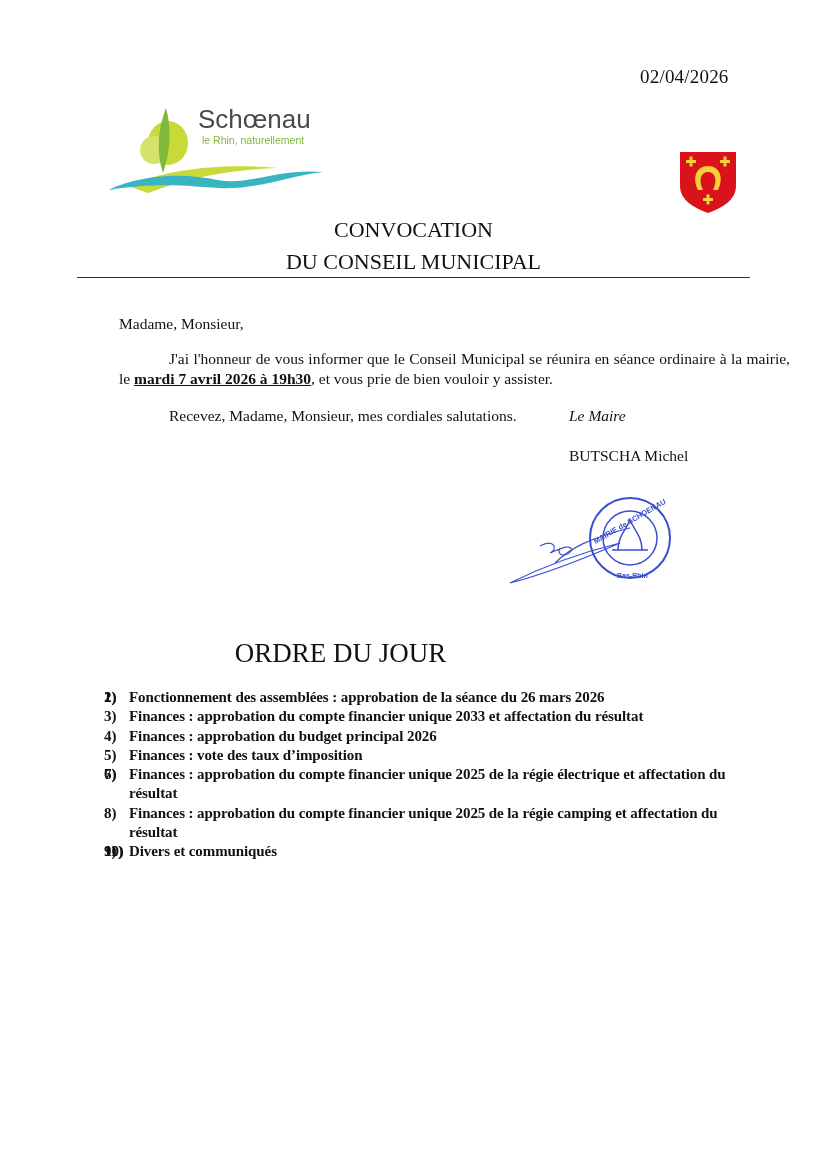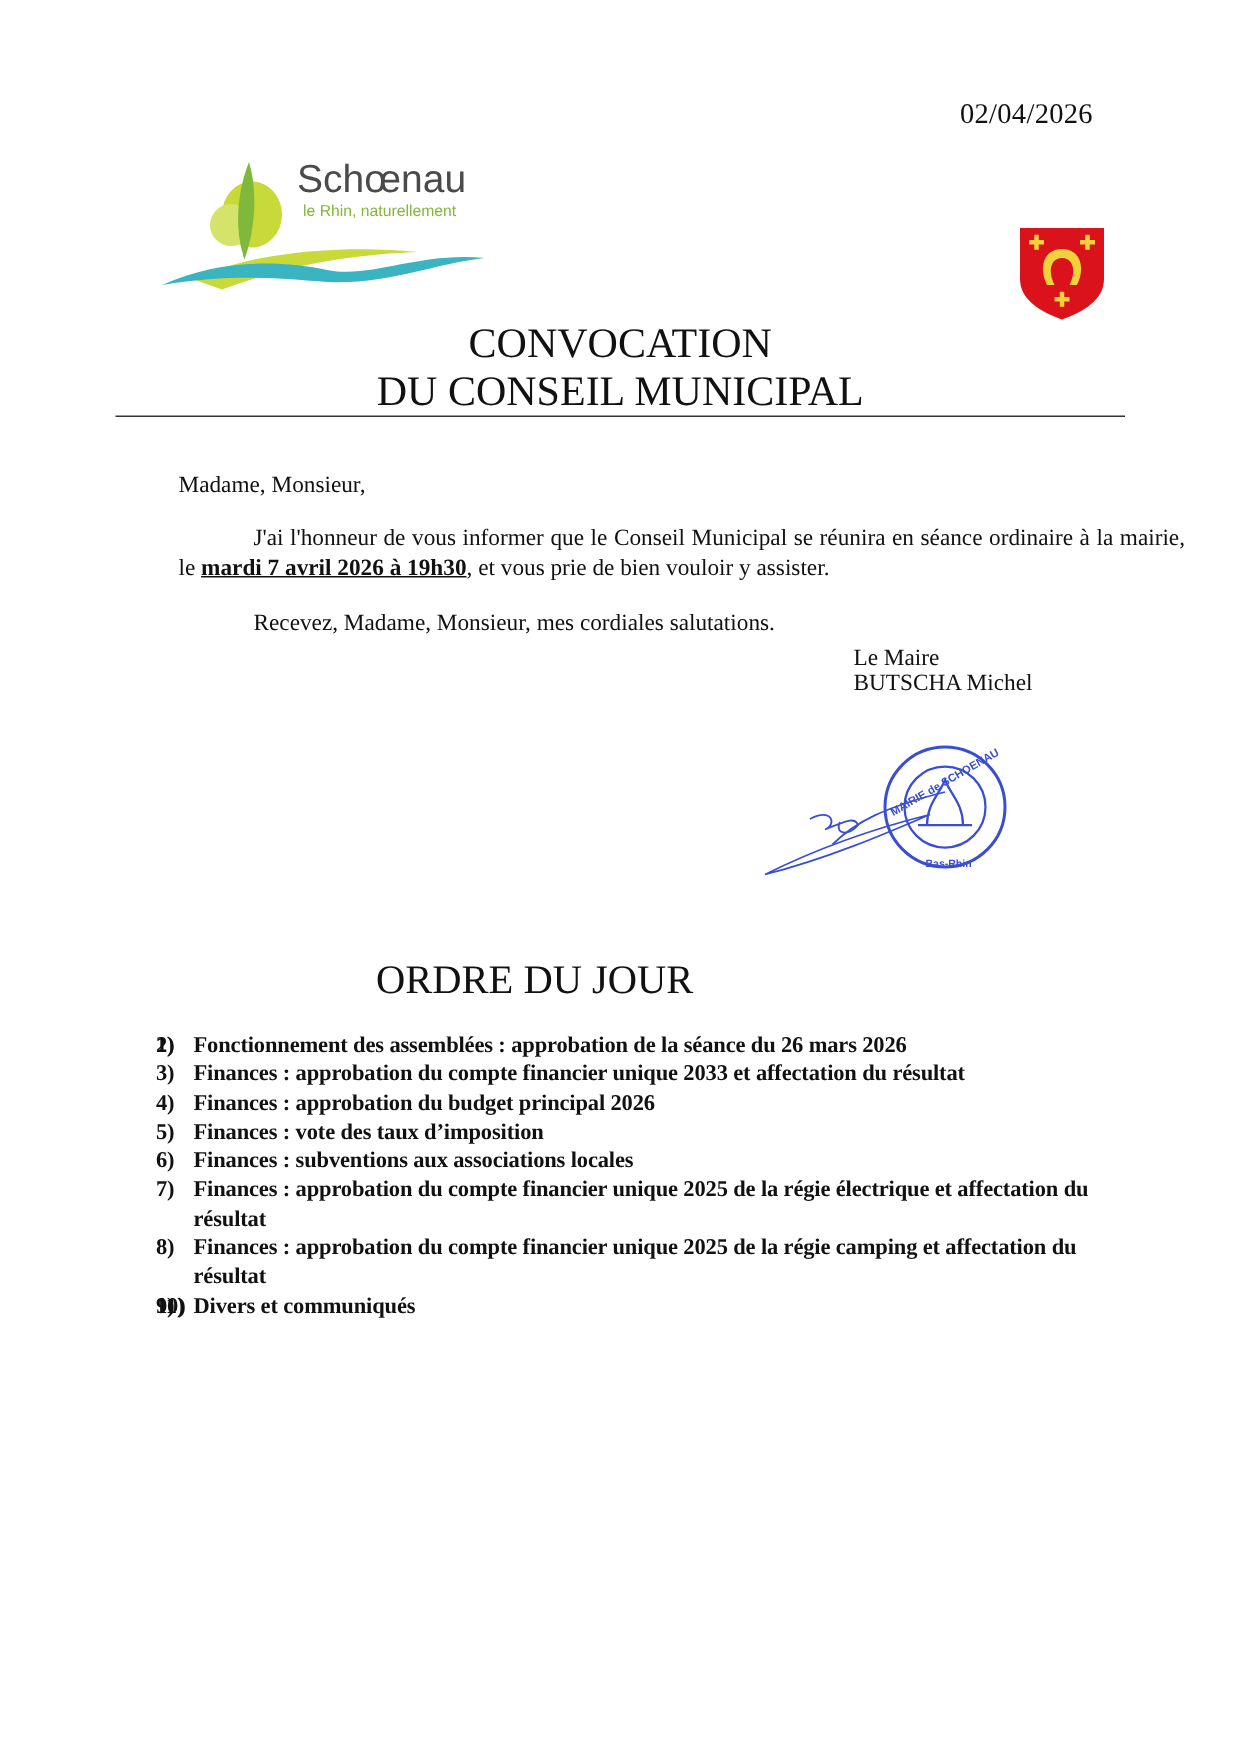--- a/index.html
+++ b/index.html
@@ -2,34 +2,34 @@
 <html><head>
 <meta charset="utf-8">
 <style>
   html, body { margin: 0; padding: 0; background: #ffffff; }
   body { width: 827px; height: 1169px; position: relative; overflow: hidden;
          font-family: "Liberation Serif", "DejaVu Serif", serif; color: #111; }
   .abs { position: absolute; }
   .date { left: 640px; top: 66px; font-size: 19px; letter-spacing: 0.2px; }
   .logo { left: 108px; top: 98px; width: 230px; height: 100px; }
   .crest { left: 678px; top: 150px; width: 60px; height: 64px; }
-  .title { left: 0; width: 827px; text-align: center; font-size: 28px; line-height: 30px; }
+  .title { left: 0; width: 827px; text-align: center; font-size: 22px; line-height: 30px; }
   .title1 { top: 215px; }
   .title2 { top: 247px; }
   .rule { left: 77px; top: 277px; width: 673px; height: 0; border-top: 1.5px solid #333; }
   .p { font-size: 15.5px; line-height: 20px; margin-left: 40px; }
   .salut { left: 79px; top: 314px; }
   .body1 { left: 79px; top: 349px; width: 671px; text-align: justify; }
   .indent { display: inline-block; width: 50px; }
   .strongu { font-weight: bold; text-decoration: underline; }
   .regards { left: 129px; top: 406px; }
-  .sig1 { left: 529px; top: 429px; }
+  .sig1 { left: 529px; top: 406px; font-style: italic; }
   .sig2 { left: 529px; top: 446px; }
   .stamp { left: 500px; top: 488px; width: 200px; height: 105px; }
-  .odj { left: 16px; width: 681px; text-align: center; font-size: 27px; top: 638px; }
+  .odj { left: 0; width: 681px; text-align: center; font-size: 27px; top: 638px; }
   .agenda { left: 104px; top: 688px; width: 640px; margin: 0; padding: 0; list-style: none;
             font-family: "Liberation Serif", serif; font-weight: bold; font-size: 15px; line-height: 19.3px; letter-spacing: -0.1px; }
   .agenda li { position: relative; padding-left: 25px; }
   .agenda .num { position: absolute; left: 0; top: 0; }
 </style>
 </head>
 <body>
 
 <div class="abs date">02/04/2026</div>
 
@@ -86,19 +86,19 @@
 </svg>
 
 <div class="abs odj">ORDRE DU JOUR</div>
 
 <ul class="abs agenda">
   <li><span class="num">1)</span></li>
   <li><span class="num">2)</span><span>Fonctionnement des assemblées : approbation de la séance du 26 mars 2026</span></li>
   <li><span class="num">3)</span><span>Finances : approbation du compte financier unique 2033 et affectation du résultat</span></li>
   <li><span class="num">4)</span><span>Finances : approbation du budget principal 2026</span></li>
   <li><span class="num">5)</span><span>Finances : vote des taux d’imposition</span></li>
-  <li><span class="num">6)</span><span>Finances : subventions aux associations locales</span></li>
+  <li><span class="num">6)</span></li>
   <li><span class="num">7)</span><span>Finances : approbation du compte financier unique 2025 de la régie électrique et affectation du résultat</span></li>
   <li><span class="num">8)</span><span>Finances : approbation du compte financier unique 2025 de la régie camping et affectation du résultat</span></li>
   <li><span class="num">9)</span></li>
   <li><span class="num">10)</span></li>
   <li><span class="num">11)</span><span>Divers et communiqués</span></li>
 </ul>
 
 </body></html>

